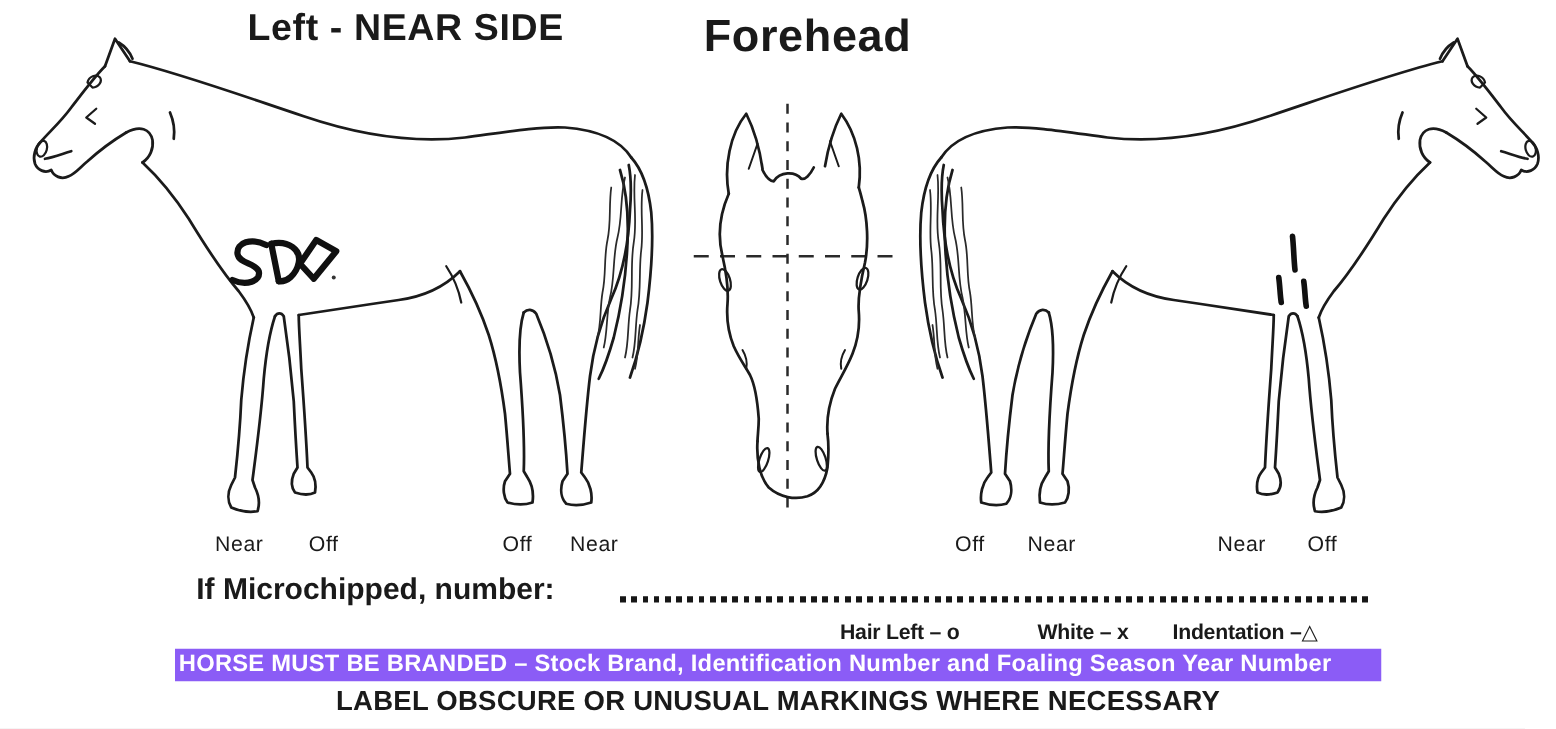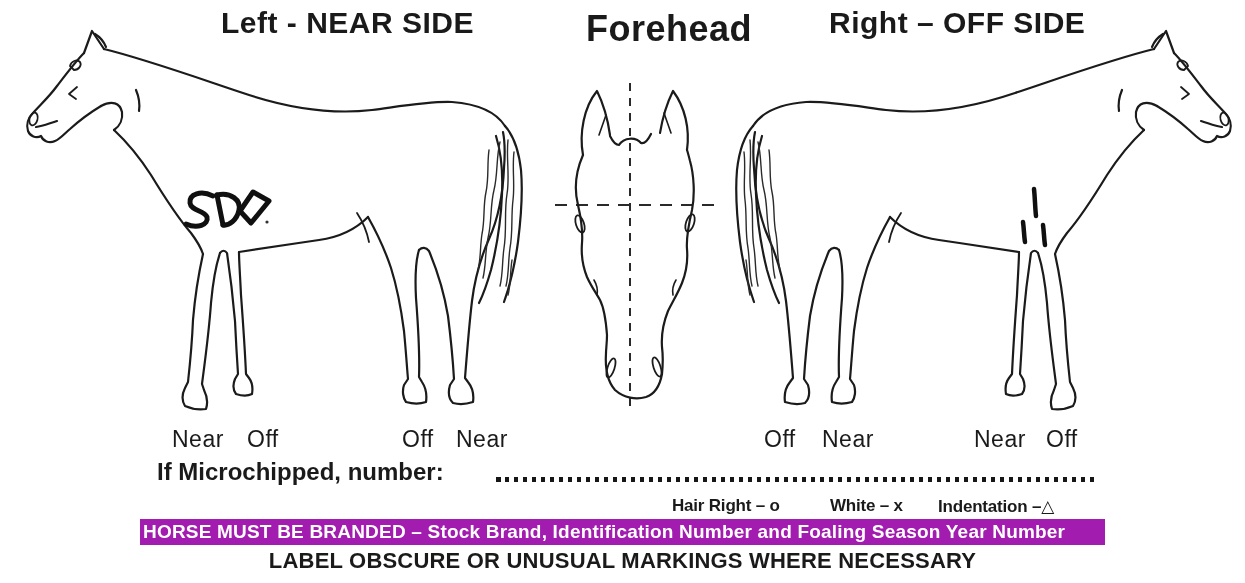--- a/index.html
+++ b/index.html
@@ -3,52 +3,51 @@
 <meta charset="utf-8">
 <style>
   html,body{margin:0;padding:0;background:#e8e8e8;}
   .page{
     position:relative;width:1245px;height:583px;margin:0 auto;
     background:#ffffff;overflow:hidden;
     font-family:"Liberation Sans","DejaVu Sans",sans-serif;
     color:#1a1a1a;
   }
   .abs{position:absolute;}
-  .title{font-weight:bold;font-size:30px;letter-spacing:.5px;white-space:nowrap;margin-left:23px;}
-  .leg{font-size:23px;letter-spacing:.5px;white-space:nowrap;}
+  .title{font-weight:bold;font-size:30px;letter-spacing:.5px;white-space:nowrap;}
+  .leg{font-size:17px;letter-spacing:.5px;white-space:nowrap;}
   .micro-row{display:flex;align-items:flex-end;gap:48px;}
   .micro-label{font-weight:bold;font-size:24px;line-height:30px;white-space:nowrap;}
   .micro-dots{
     flex:1;height:5px;margin:0 0 5px 4px;align-self:flex-end;
     background:repeating-linear-gradient(90deg,#161616 0 4.5px,transparent 4.5px 9px);
   }
   .legend-txt{font-weight:bold;font-size:17px;white-space:nowrap;letter-spacing:-.2px;}
   .notice-bar{
-    width:965px;height:26px;background:#a21caf;color:#ffffff;
+    width:965px;height:26px;background:#8b5cf6;color:#ffffff;
     font-weight:bold;font-size:19px;line-height:26px;white-space:nowrap;
     padding-left:3px;box-sizing:border-box;letter-spacing:.2px;
   }
   .footer-line{
     width:965px;text-align:center;font-weight:bold;font-size:22px;
     white-space:nowrap;letter-spacing:.2px;
   }
   svg .ink{stroke:#1b1b1b;fill:none;stroke-width:2.2;stroke-linecap:round;stroke-linejoin:round;}
   svg .thin{stroke:#2a2a2a;fill:none;stroke-width:1.4;stroke-linecap:round;}
   svg .mark{stroke:#101010;fill:none;stroke-width:5;stroke-linecap:round;stroke-linejoin:round;}
   svg .tally{stroke:#101010;fill:none;stroke-width:4.5;stroke-linecap:round;}
   svg .dash{stroke:#2a2a2a;fill:none;stroke-width:2;}
 </style>
 </head>
 <body>
 
 <div class="page">
 
   <div class="abs title" style="left:198px;top:6px;">Left - NEAR SIDE</div>
   <div class="abs title" style="left:563px;top:8px;font-size:36px;">Forehead</div>
-  <div class="abs title" style="left:806px;top:6px;">Right – OFF SIDE</div>
 
   <svg class="abs" style="left:0;top:0;" width="560" height="430" viewBox="0 0 560 430">
     <g>
       <path class="ink" d="M 84,53 L 92,31 L 104,49"></path>
       <path class="ink" d="M 95,34 C 100,37 104,42 106,47"></path>
       <path class="ink" d="M 84,53 C 76,61 67,73 57,86 C 49,97 40,105 33,113 C 28,118 26,125 28,131 C 30,136 36,139 41,136 C 43,141 49,144 55,141 C 60,139 64,134 70,129 C 80,120 91,112 101,106"></path>
       <path class="ink" d="M 36,127 C 43,126 50,123 57,121"></path>
       <ellipse class="ink" cx="33.5" cy="119" rx="4" ry="6.5" transform="rotate(15 33.5 119)" style="stroke-width:1.8"></ellipse>
       <path class="ink" d="M 70,66 C 71,61 77,59 80,62 C 82,65 79,70 74,70 Z" style="stroke-width:1.8"></path>
       <path class="ink" d="M 77,87 L 69,94 L 76,99" style="stroke-width:1.8"></path>
@@ -145,21 +144,21 @@
   <span class="abs leg" style="left:764px;top:426px;">Off</span>
   <span class="abs leg" style="left:822px;top:426px;">Near</span>
   <span class="abs leg" style="left:974px;top:426px;">Near</span>
   <span class="abs leg" style="left:1046px;top:426px;">Off</span>
 
   <div class="abs micro-row" style="left:157px;top:457px;width:941px;height:30px;">
     <span class="micro-label">If Microchipped, number:</span>
     <div class="micro-dots"></div>
   </div>
 
-  <span class="abs legend-txt" style="left:672px;top:496px;">Hair Right – o</span>
+  <span class="abs legend-txt" style="left:672px;top:496px;">Hair Left – o</span>
   <span class="abs legend-txt" style="left:830px;top:496px;">White – x</span>
   <span class="abs legend-txt" style="left:938px;top:496px;">Indentation –△</span>
 
   <div class="abs notice-bar" style="left:140px;top:519px;">HORSE MUST BE BRANDED – Stock Brand, Identification Number and Foaling Season Year Number</div>
 
   <div class="abs footer-line" style="left:140px;top:548px;">LABEL OBSCURE OR UNUSUAL MARKINGS WHERE NECESSARY</div>
 
 </div>
 
 </body></html>

